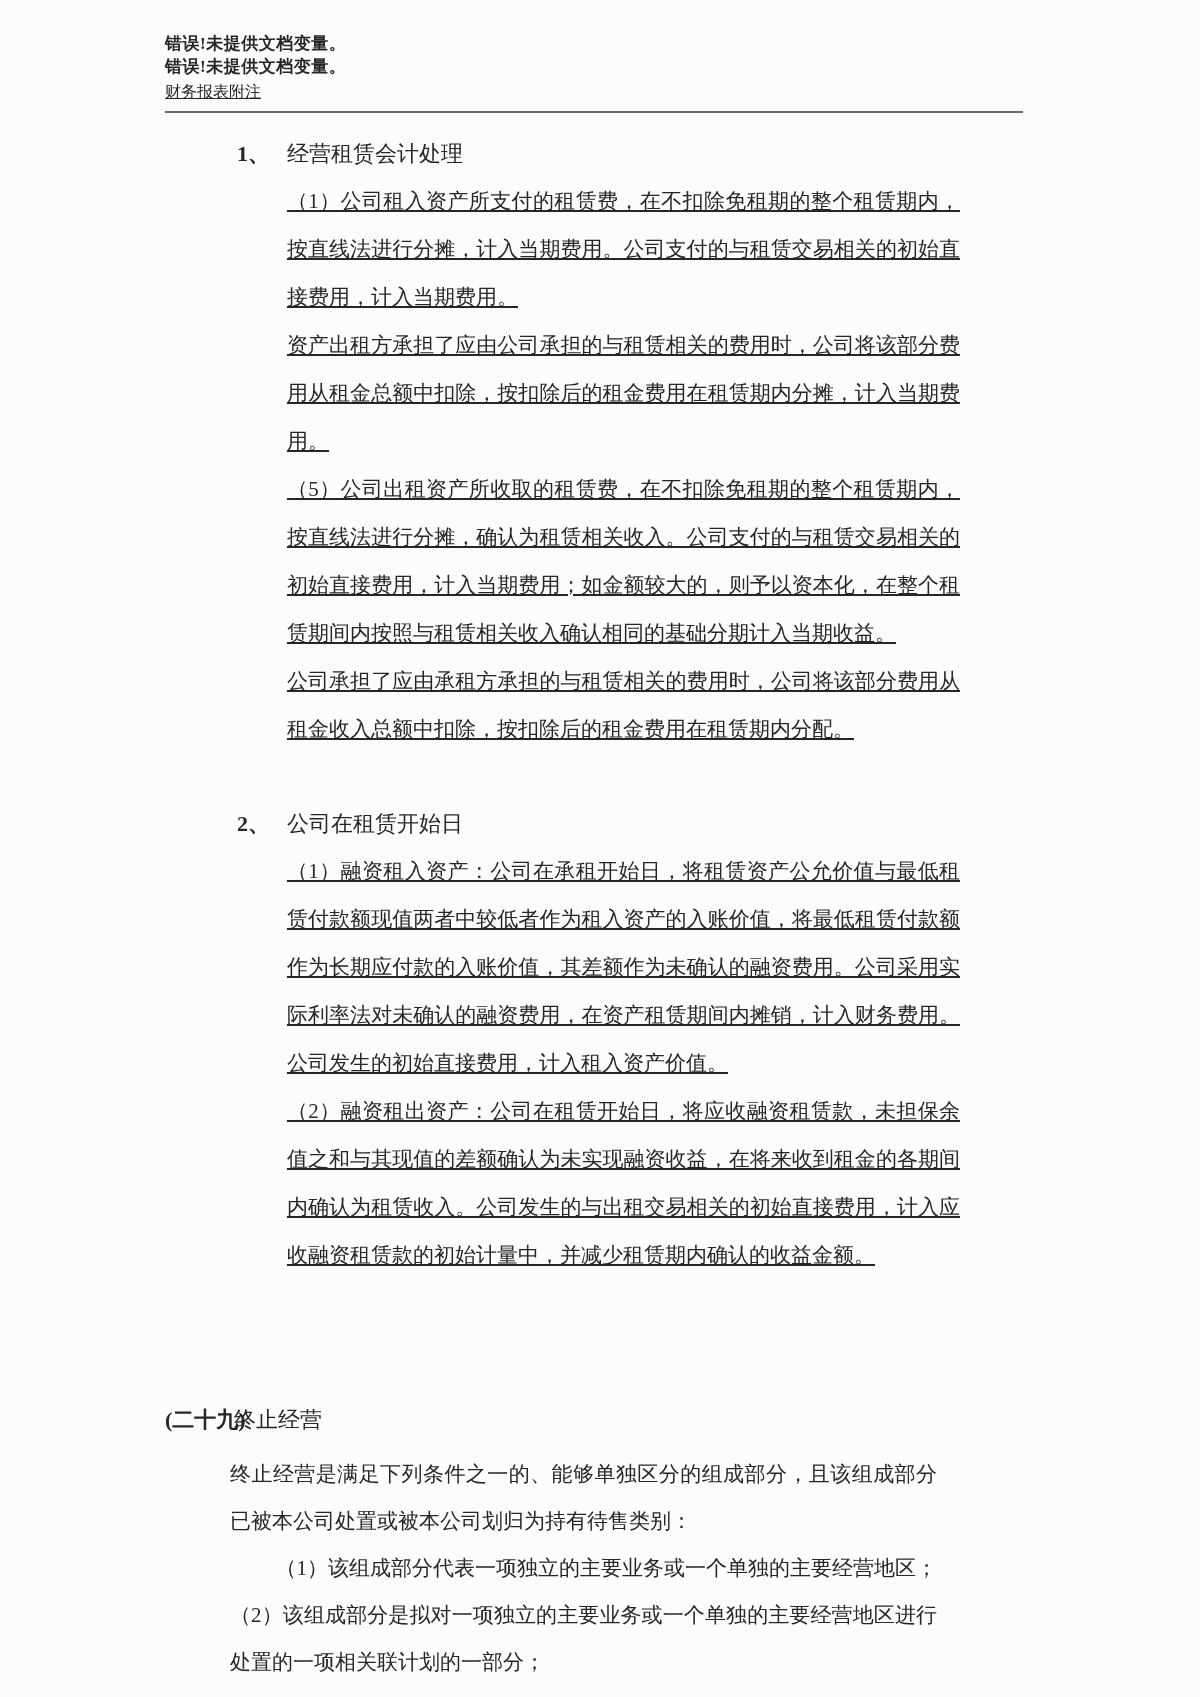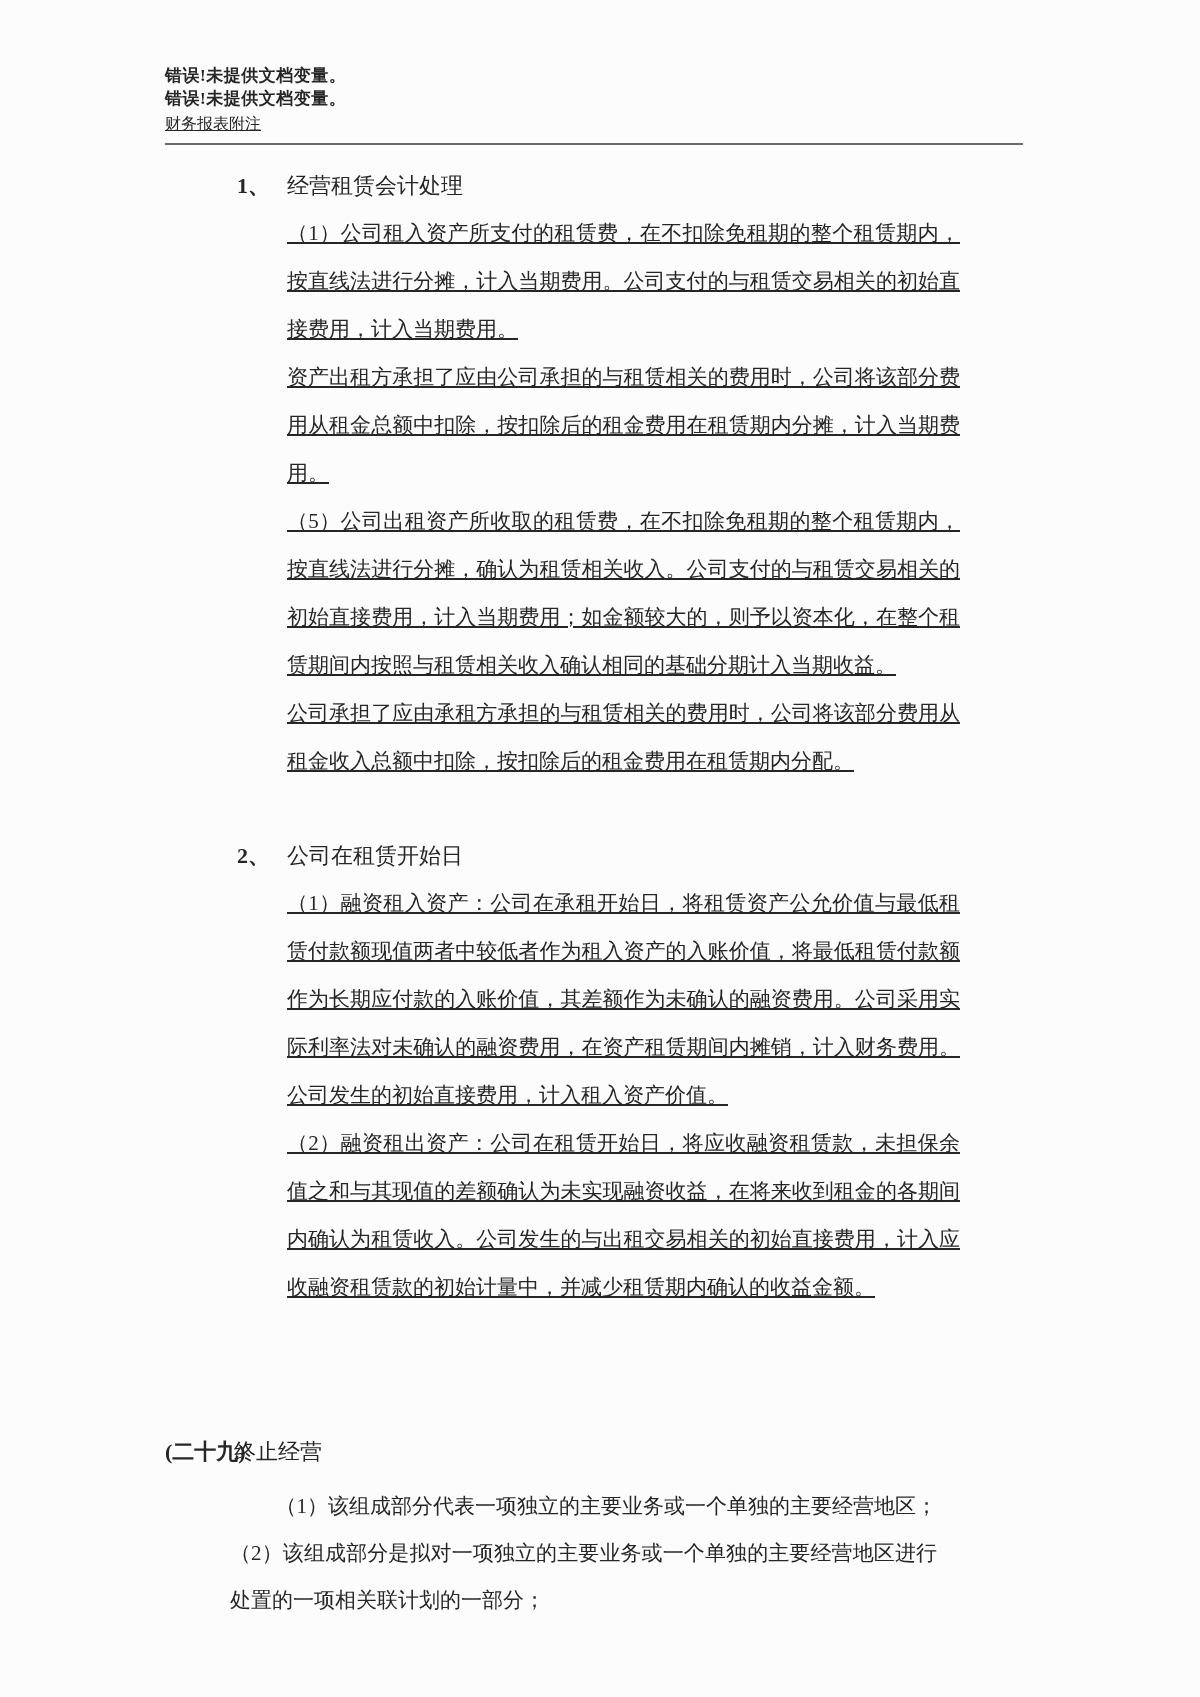--- a/index.html
+++ b/index.html
@@ -8,21 +8,21 @@
     position:relative;
     width:1200px;
     height:1697px;
     margin:0 auto;
     background:#fcfcfc;
     font-family:"Liberation Serif","DejaVu Serif",serif;
     color:#262626;
     overflow:hidden;
   }
   
-  .hdr{padding:64px 160px 0 165px;}
+  .hdr{padding:32px 160px 0 165px;}
   .hdr-bold{font-weight:bold;font-size:17px;line-height:23px;letter-spacing:.5px;}
   .hdr-plain{font-size:16px;line-height:22px;margin-top:3px;text-decoration:underline;}
   .hdr-rule{
     height:0;border:0;border-top:2px solid #6b6b6b;
     width:858px;margin:8px 0 0 0;
   }
   
   .num-sec{margin-left:237px;width:723px;}
   .num-sec-1{margin-top:26px;}
   .num-sec-2{margin-top:56px;}
@@ -77,18 +77,19 @@
     </div>
     <p>（1）融资租入资产：公司在承租开始日，将租赁资产公允价值与最低租赁付款额现值两者中较低者作为租入资产的入账价值，将最低租赁付款额作为长期应付款的入账价值，其差额作为未确认的融资费用。公司采用实际利率法对未确认的融资费用，在资产租赁期间内摊销，计入财务费用。公司发生的初始直接费用，计入租入资产价值。</p>
     <p>（2）融资租出资产：公司在租赁开始日，将应收融资租赁款，未担保余值之和与其现值的差额确认为未实现融资收益，在将来收到租金的各期间内确认为租赁收入。公司发生的与出租交易相关的初始直接费用，计入应收融资租赁款的初始计量中，并减少租赁期内确认的收益金额。</p>
   </section>
 
   <section class="cn-sec cn-sec-29">
     <div class="cn-head">
       <span class="cn-label">(二十九)</span>
       <h2 class="cn-title">终止经营</h2>
     </div>
+    <p>终止经营是满足下列条件之一的、能够单独区分的组成部分，且该组成部分已被本公司处置或被本公司划归为持有待售类别：</p>
     <p class="no-just">（1）该组成部分代表一项独立的主要业务或一个单独的主要经营地区；</p>
     <p>（2）该组成部分是拟对一项独立的主要业务或一个单独的主要经营地区进行处置的一项相关联计划的一部分；</p>
 
   </section>
 
 </div>
 
 </body></html>

